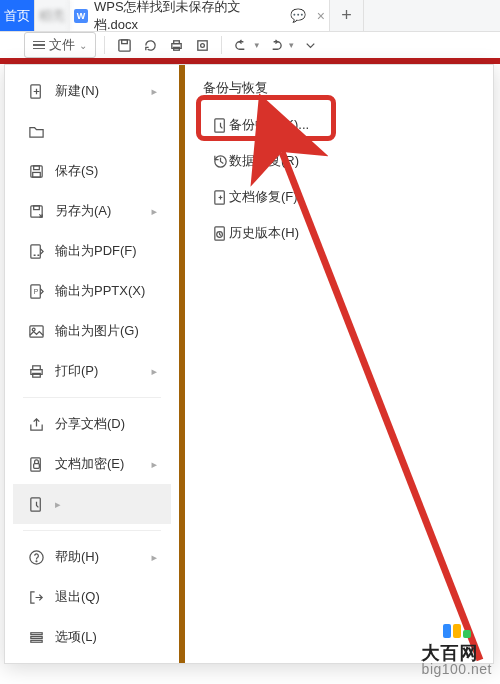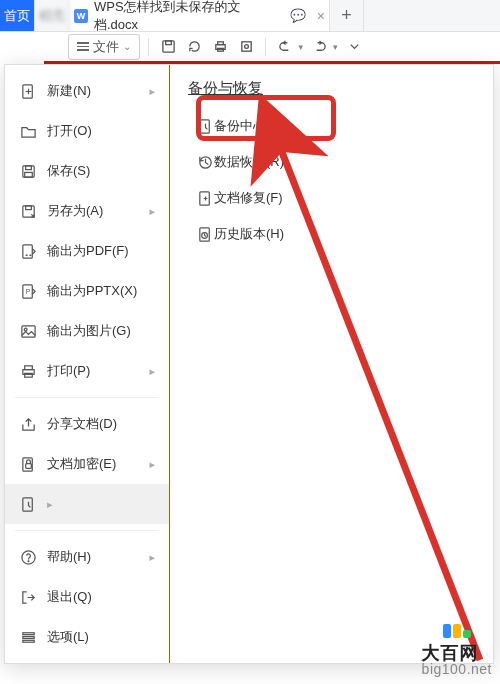--- a/index.html
+++ b/index.html
@@ -7,42 +7,42 @@
 
   .tabbar { height: 32px; background: #f5f6f7; display: flex; align-items: stretch; border-bottom: 1px solid #e0e0e0; }
   .tab { display: flex; align-items: center; padding: 0 4px; font-size: 13px; border-right: 1px solid #e0e0e0; cursor: pointer; }
   .tab.home { background: #1e6fff; color: #fff; }
   .tab.blur { color: #999; filter: blur(2px); }
   .tab.doc { background: #fff; color: #333; gap: 6px; max-width: 260px; overflow: hidden; }
   .tab.doc .docicon { width: 14px; height: 14px; background: #4a8cff; display: inline-flex; align-items: center; justify-content: center; color: #fff; font-size: 9px; font-weight: bold; border-radius: 2px; }
   .tab.doc .close { color: #999; font-size: 14px; margin-left: 4px; }
   .tab.plus { width: 34px; justify-content: center; color: #666; font-size: 18px; }
 
-  .toolbar { height: 32px; display: flex; align-items: center; padding: 0 24px; gap: 4px; border-bottom: 3px solid #b91c1c; background: #fff; margin-left: 44px; }
+  .toolbar { height: 32px; display: flex; align-items: center; padding: 0 24px; gap: 4px; border-bottom: 6px solid #b91c1c; background: #fff; }
   .filebtn { display: flex; align-items: center; gap: 4px; border: 1px solid #d0d0d0; border-radius: 3px; padding: 3px 8px; font-size: 13px; color: #555; cursor: pointer; }
   .filebtn .ham { display: inline-block; width: 12px; }
   .filebtn .ham span { display: block; height: 1.5px; background: #666; margin: 2px 0; }
   .filebtn .chev { font-size: 10px; color: #888; }
   .tb-sep { width: 1px; height: 18px; background: #e0e0e0; margin: 0 4px; }
   .tb-icon { width: 22px; height: 22px; display: flex; align-items: center; justify-content: center; color: #555; cursor: pointer; border-radius: 3px; }
   .tb-icon svg { width: 15px; height: 15px; stroke: #555; fill: none; stroke-width: 1.4; }
   .tb-drop { font-size: 9px; color: #888; margin-left: -2px; margin-right: 2px; }
 
   .menu { position: absolute; top: 64px; left: 4px; width: 490px; background: #fff; border: 1px solid #ddd; box-shadow: 0 4px 20px rgba(0,0,0,0.15); display: flex; min-height: 600px; }
-  .menu-left { width: 165px; border-right: 1px solid #a16207; padding: 6px 0; }
+  .menu-left { width: 180px; border-right: 6px solid #a16207; padding: 6px 8px; }
   .menu-item { display: flex; align-items: center; height: 40px; padding: 0 14px; gap: 10px; cursor: pointer; position: relative; }
   .menu-item.active { background: #f0f0f0; }
   .menu-item .mi-icon { width: 18px; height: 18px; display: flex; align-items: center; justify-content: center; }
   .menu-item .mi-icon svg { width: 17px; height: 17px; stroke: #555; fill: none; stroke-width: 1.3; }
   .menu-item .mi-label { flex: 1; font-size: 13px; color: #333; }
   .menu-item .mi-arrow { font-size: 11px; color: #aaa; }
   .menu-divider { height: 1px; background: #eee; margin: 6px 10px; }
 
   .menu-right { flex: 1; padding: 14px 18px; position: relative; }
-  .section-title { font-size: 15px; color: #333; margin-bottom: 10px; text-decoration: underline; }
+  .section-title { font-size: 13px; color: #333; margin-bottom: 10px; }
   .sub-item { display: flex; align-items: center; height: 36px; padding: 0 8px; cursor: pointer; }
   .sub-item .mi-icon { width: 18px; height: 18px; display: flex; align-items: center; justify-content: center; }
   .sub-item .mi-icon svg { width: 17px; height: 17px; stroke: #555; fill: none; stroke-width: 1.3; }
   .highlight-box { position: absolute; border: 5px solid #d8322a; border-radius: 8px; left: 196px; top: 95px; width: 140px; height: 46px; pointer-events: none; }
 
   .arrow-annot { position: absolute; pointer-events: none; }
   .arrow-annot svg { overflow: visible; }
 
   .watermark { position: absolute; right: 8px; bottom: 8px; display: flex; align-items: center; gap: 6px; flex-direction: column; }
   .watermark .logo { display: flex; gap: 2px; }
@@ -138,21 +138,20 @@
         </span>
         <span class="mi-label">新建(N)</span>
         <span class="mi-arrow">▸</span>
       </div>
       <div class="menu-item">
         <span class="mi-icon">
           <svg viewBox="0 0 18 18">
             <path d="M2 5h5l2 2h7v8H2z"></path>
           </svg>
         </span>
-        <span class="mi-label">打开(O)</span>
       </div>
       <div class="menu-item">
         <span class="mi-icon">
           <svg viewBox="0 0 18 18">
             <rect x="3" y="3" width="12" height="12" rx="1"></rect>
             <rect x="6" y="3" width="6" height="4"></rect>
             <rect x="5" y="10" width="8" height="5"></rect>
           </svg>
         </span>
         <span class="mi-label">保存(S)</span>

